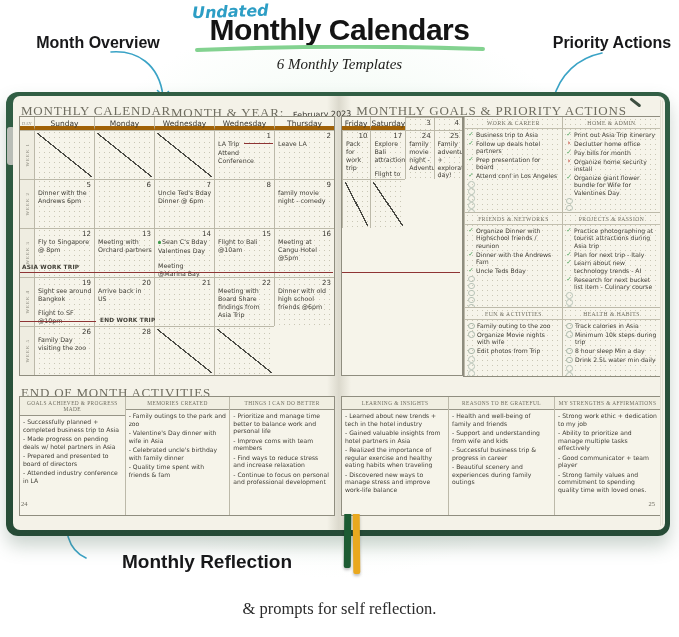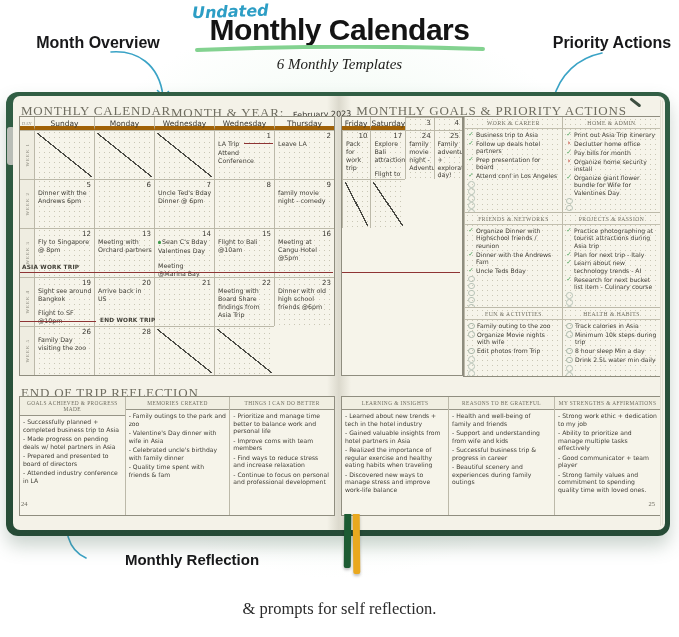--- a/index.html
+++ b/index.html
@@ -12,21 +12,21 @@
   .script-label{position:absolute;left:192px;top:2px;font-family:"DejaVu Sans",sans-serif;
         font-style:italic;font-weight:bold;font-size:16px;color:#2d9ec5;transform:rotate(-2deg);}
   .main-title{position:absolute;left:0;top:13px;width:100%;text-align:center;
         font-size:30px;font-weight:700;letter-spacing:-.5px;color:#141414;}
   .underline-svg{position:absolute;left:194px;top:45px;}
   .subtitle{position:absolute;left:0;top:56px;width:100%;text-align:center;
         font-family:"Liberation Serif",serif;font-style:italic;font-size:15px;color:#20201e;}
   .callout{position:absolute;font-size:16px;font-weight:700;color:#18181a;line-height:1.15;text-align:center;}
   #co-month{left:36px;top:34px;width:124px;}
   #co-priority{left:550px;top:34px;width:124px;}
-  #co-reflect{left:92px;top:551px;width:200px;text-align:center;font-size:15px;}
+  #co-reflect{left:92px;top:551px;width:200px;text-align:right;font-size:19px;}
   .arrow-svg{position:absolute;}
 
   
   .cover{position:absolute;left:6px;top:92px;width:664px;height:444px;border-radius:12px;
          background:linear-gradient(#315e44,#264b36);box-shadow:0 10px 18px rgba(70,100,80,.28);}
   .side-tab{position:absolute;left:7px;top:127px;width:8px;height:38px;background:#b9bdb6;border-radius:3px;}
   .pages{position:absolute;left:13px;top:96px;width:652px;height:434px;background:#f4f2e8;border-radius:7px;}
   .pages::after{content:"";position:absolute;right:0;top:4px;bottom:4px;width:5px;border-radius:0 7px 7px 0;
          background:repeating-linear-gradient(90deg,#e3e0d1 0 1px,#f4f2e8 1px 2.5px);}
   .gutter{position:absolute;left:314px;top:0;width:24px;height:100%;
@@ -262,21 +262,21 @@
           <div class="cell crossed"></div>
           <div class="cell crossed"></div>
         </div>
 
       <div class="redline" style="left:231px;top:47px;width:29px;"></div>
       <div class="red-note" style="left:9px;top:168px;">ASIA WORK TRIP</div>
       <div class="redline" style="left:7px;top:176px;width:313px;"></div>
       <div class="redline" style="left:7px;top:225px;width:76px;"></div>
       <div class="red-note" style="left:87px;top:221px;">END WORK TRIP</div>
 
-      <div class="refl-head plabel">END OF TRIP REFLECTION</div>
+      <div class="refl-head plabel">END OF MONTH ACTIVITIES</div>
       <div class="refl-table" id="refl-left">
           <div class="refl-col first">
             <div class="refl-title">GOALS ACHIEVED &amp; PROGRESS MADE</div>
             <div class="refl-items">
               <div class="refl-item">- Successfully planned + completed business trip to Asia</div>
               <div class="refl-item">- Made progress on pending deals w/ hotel partners in Asia</div>
               <div class="refl-item">- Prepared and presented to board of directors</div>
               <div class="refl-item">- Attended industry conference in LA</div>
             </div>
           </div>

